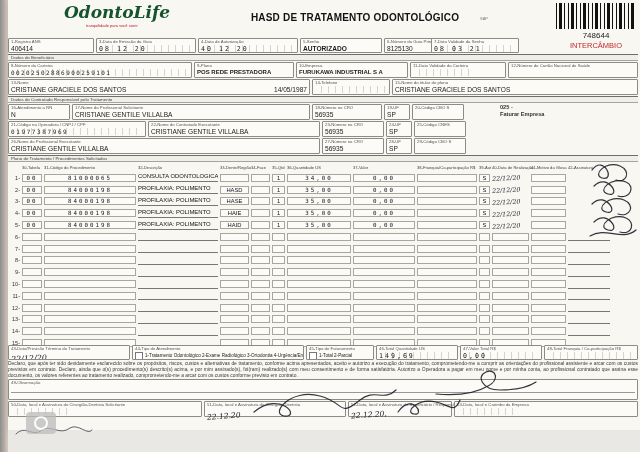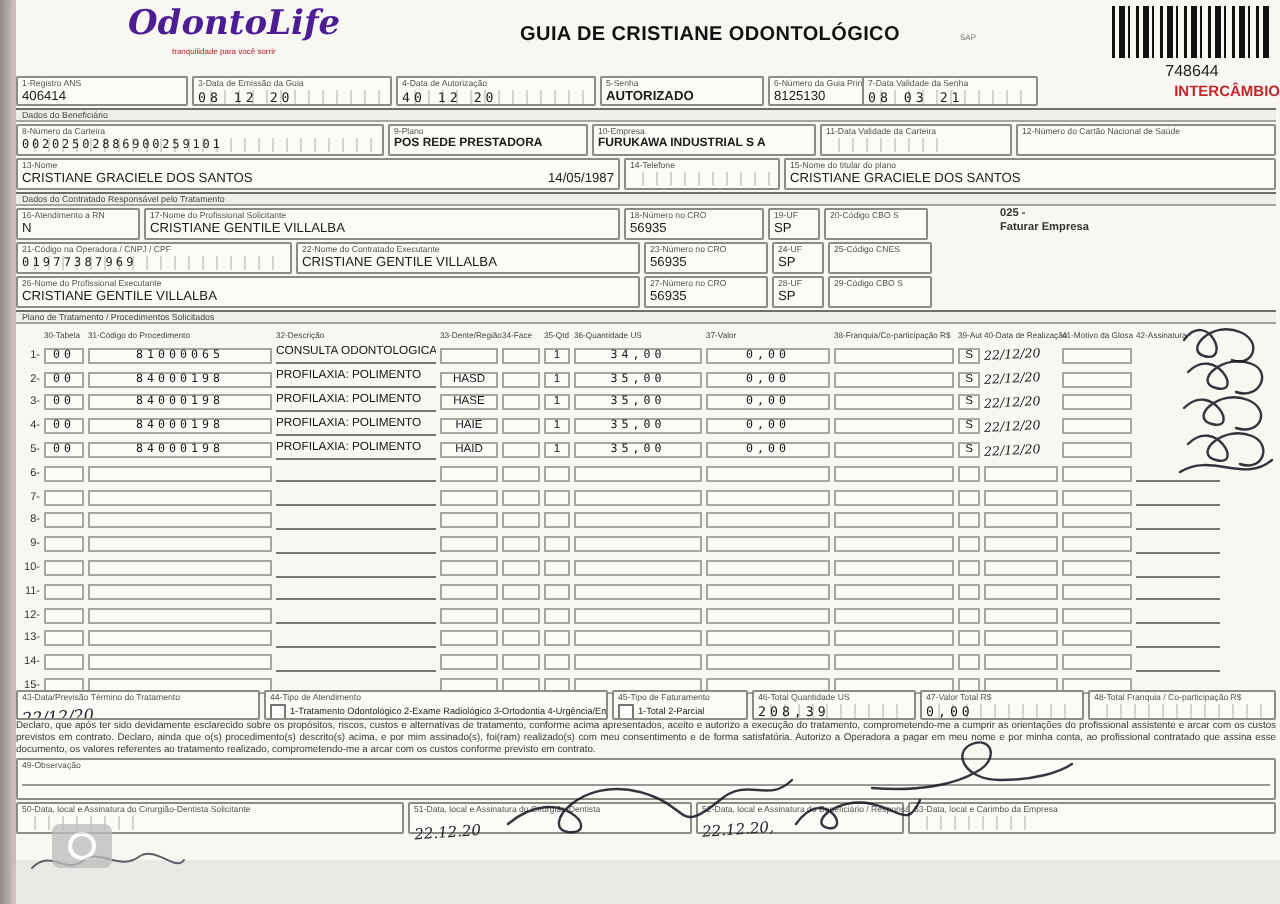--- a/index.html
+++ b/index.html
@@ -37,42 +37,42 @@
   .sig{position:absolute;pointer-events:none;}
   .sig path{fill:none;stroke:#191923;stroke-width:1.2;stroke-linecap:round;opacity:.88;}
   .chk{display:inline-block;width:6px;height:6px;border:1px solid #777;
        vertical-align:middle;margin-right:2px;background:#fff;}
   #wm{position:absolute;left:26px;top:412px;display:flex;align-items:center;opacity:.75;}
   #wm .cam{width:30px;height:22px;background:#bcbcbc;border-radius:4px;margin-right:8px;
            display:flex;align-items:center;justify-content:center;}
   #wm .cam i{display:block;width:10px;height:10px;border:2.5px solid #fff;border-radius:50%;}
   #wm .t{font-size:20px;font-weight:bold;color:#b5b5b3;letter-spacing:.5px;white-space:nowrap;}
   #logo{position:absolute;left:64px;top:4px;font-family:"DejaVu Serif",serif;
-        font-weight:bold;font-style:italic;font-size:17px;color:#4c1d95;line-height:1;}
+        font-weight:bold;font-style:italic;font-size:17px;color:#14532d;line-height:1;}
   #tagline{position:absolute;left:86px;top:23px;font-size:4px;color:#b41e24;}
   #title{position:absolute;left:220px;top:12px;width:270px;text-align:center;
          font-size:10px;font-weight:bold;color:#121212;letter-spacing:.2px;}
   #barcode{position:absolute;left:556px;top:3px;width:80px;height:26px;background:
     repeating-linear-gradient(90deg,#111 0 1.5px,#f8f7f2 1.5px 3.5px,#111 3.5px 6.5px,#f8f7f2 6.5px 8px,#111 8px 9px,#f8f7f2 9px 12px);}
   #bcnum{position:absolute;left:556px;top:31px;width:80px;text-align:center;font-size:8px;color:#222;}
-  #bctag{position:absolute;left:552px;top:41px;width:88px;text-align:right;
-         font-size:7.5px;font-weight:bold;color:#c2272d;}
+  #bctag{position:absolute;left:552px;top:41px;width:88px;text-align:center;
+         font-size:7.5px;font-weight:normal;color:#c2272d;}
   #sap{position:absolute;left:480px;top:16px;font-size:4px;color:#777;}
   .note{position:absolute;font-size:5.6px;font-weight:bold;color:#333;line-height:1.3;}
 </style>
 </head>
 <body>
 
 <div id="edge"></div>
 <div id="paper"></div>
 <div id="below"></div>
 
 <div id="logo">OdontoLife</div>
 <div id="tagline">tranquilidade para você sorrir</div>
-<div id="title">GUIA DE CRISTIANE ODONTOLÓGICO</div>
+<div id="title">HASD DE TRATAMENTO ODONTOLÓGICO</div>
 <div id="sap">SAP</div>
 <div id="barcode"></div>
 <div id="bcnum">748644</div>
 <div id="bctag">INTERCÂMBIO</div>
 
 <div class="fb" style="left:8px;top:38px;width:86px;height:15px">
   <span class="lbl">1-Registro ANS</span>
   <span class="val">406414</span>
 </div>
 <div class="fb" style="left:96px;top:38px;width:100px;height:15px">
@@ -478,21 +478,21 @@
 <div class="fb" style="left:132px;top:345px;width:172px;height:15px">
   <span class="lbl">44-Tipo de Atendimento</span>
   <span class="val" style="font-size:4.6px"><span class="chk"></span><span>1-Tratamento Odontológico   2-Exame Radiológico   3-Ortodontia   4-Urgência/Emergência</span></span>
 </div>
 <div class="fb" style="left:306px;top:345px;width:68px;height:15px">
   <span class="lbl">45-Tipo de Faturamento</span>
   <span class="val" style="font-size:4.6px"><span class="chk"></span><span>1-Total   2-Parcial</span></span>
 </div>
 <div class="fb" style="left:376px;top:345px;width:82px;height:15px">
   <span class="lbl">46-Total Quantidade US</span>
-  <span class="val comb">208,39</span>
+  <span class="val comb">149,69</span>
 </div>
 <div class="fb" style="left:460px;top:345px;width:82px;height:15px">
   <span class="lbl">47-Valor Total R$</span>
   <span class="val comb">0,00</span>
 </div>
 <div class="fb" style="left:544px;top:345px;width:94px;height:15px">
   <span class="lbl">48-Total Franquia / Co-participação R$</span>
   <span class="val comb" style="height:7px"></span>
 </div>
 

